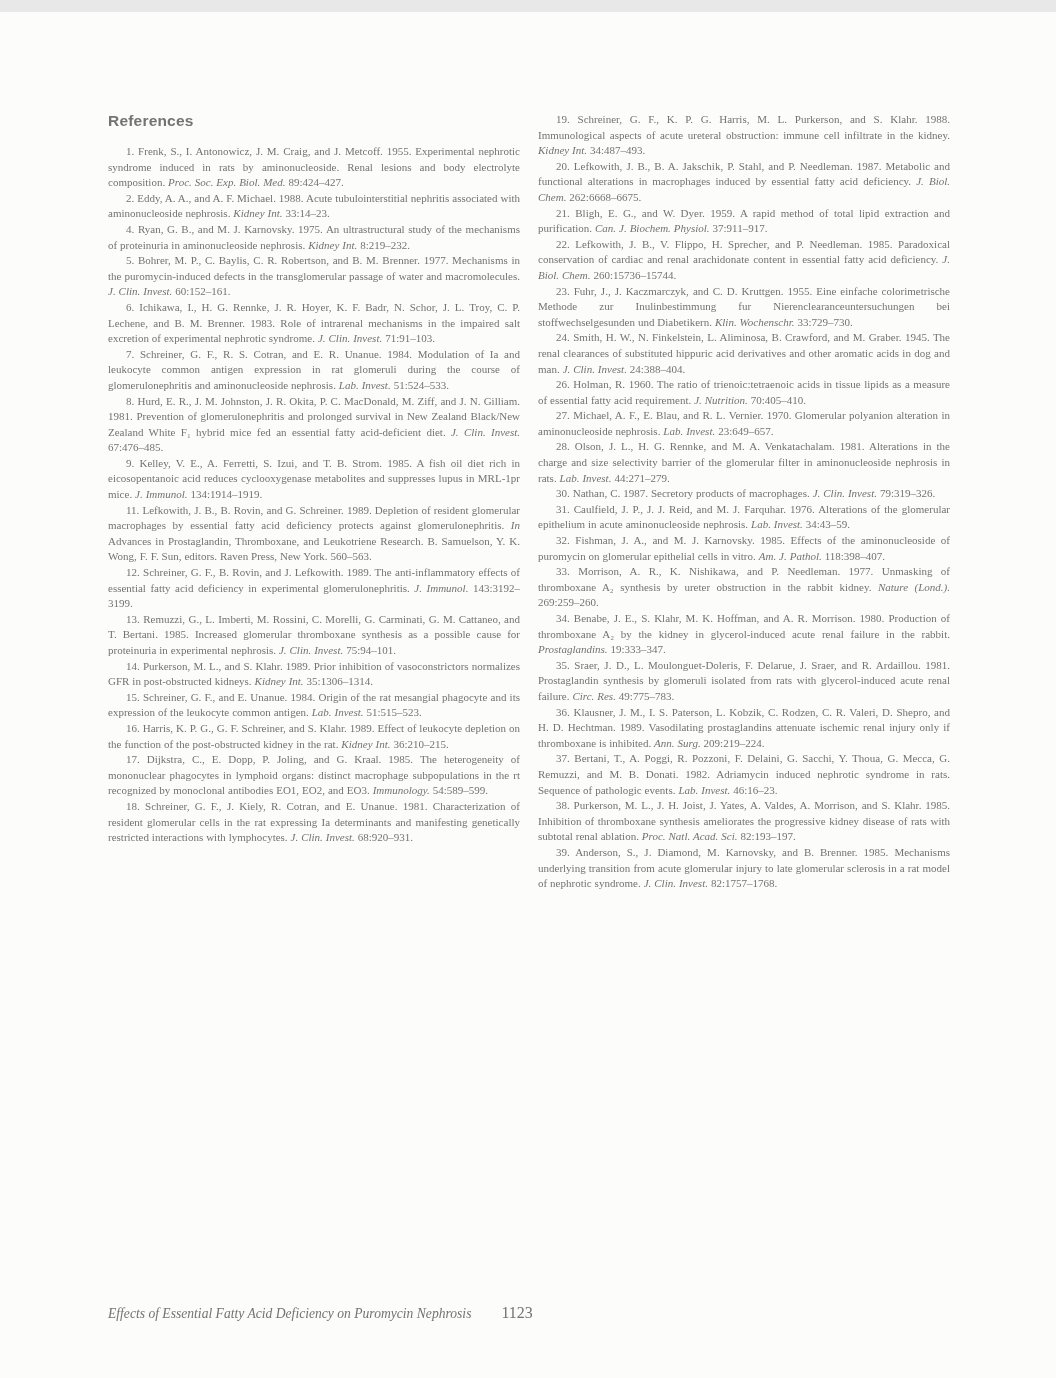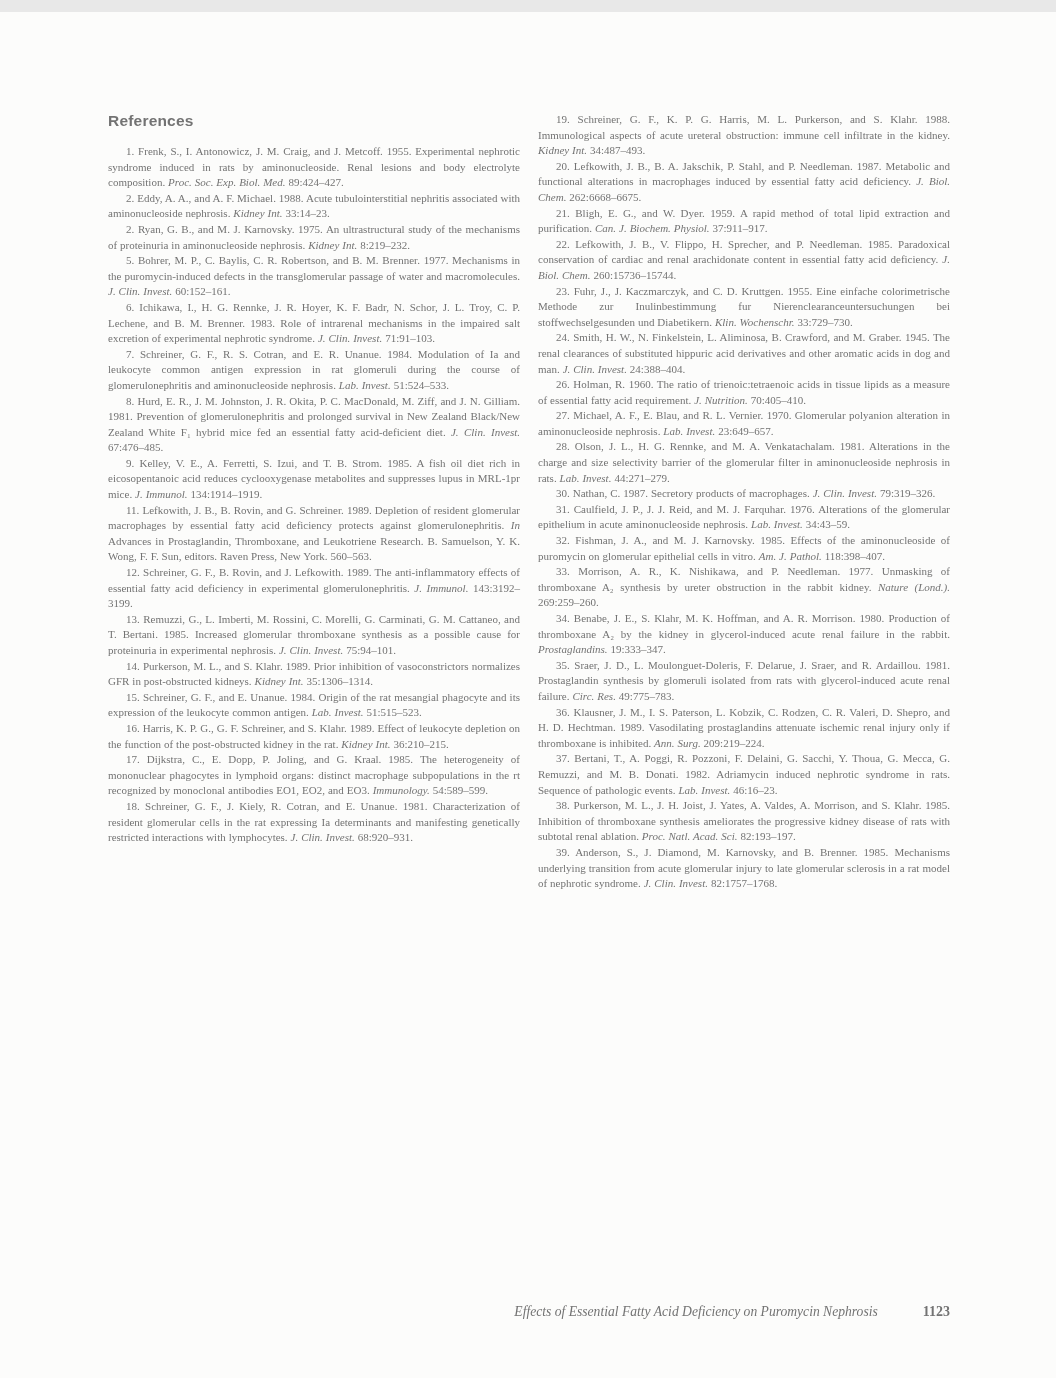--- a/index.html
+++ b/index.html
@@ -44,44 +44,43 @@
     text-align: justify;
     text-indent: 18px;
     word-spacing: 0.2px;
   }
   .footer {
     position: absolute;
     left: 108px;
     right: 106px;
     top: 1292px;
     display: flex;
-    justify-content: flex-end;
     align-items: baseline;
-    gap: 45px;
+    gap: 30px;
     font-size: 13.6px;
   }
   .running-title {
     font-style: italic;
   }
   .page-number {
-    font-weight: bold;
-    font-size: 14px;
+    font-weight: normal;
+    font-size: 16px;
   }
 </style>
 </head>
 <body>
 
 <div class="page">
   <div class="columns">
     <div class="col">
       <h2 class="heading">References</h2>
       <div class="refs" id="refs-left">
           <p class="ref"><span>1. Frenk, S., I. Antonowicz, J. M. Craig, and J. Metcoff. 1955. Experimental nephrotic syndrome induced in rats by aminonucleoside. Renal lesions and body electrolyte composition. </span><i>Proc. Soc. Exp. Biol. Med.</i><span> 89:424–427.</span></p>
           <p class="ref"><span>2. Eddy, A. A., and A. F. Michael. 1988. Acute tubulointerstitial nephritis associated with aminonucleoside nephrosis. </span><i>Kidney Int.</i><span> 33:14–23.</span></p>
-          <p class="ref"><span>2. Ryan, G. B., and M. J. Karnovsky. 1975. An ultrastructural study of the mechanisms of proteinuria in aminonucleoside nephrosis. </span><i>Kidney Int.</i><span> 8:219–232.</span></p>
+          <p class="ref"><span>4. Ryan, G. B., and M. J. Karnovsky. 1975. An ultrastructural study of the mechanisms of proteinuria in aminonucleoside nephrosis. </span><i>Kidney Int.</i><span> 8:219–232.</span></p>
           <p class="ref"><span>5. Bohrer, M. P., C. Baylis, C. R. Robertson, and B. M. Brenner. 1977. Mechanisms in the puromycin-induced defects in the transglomerular passage of water and macromolecules. </span><i>J. Clin. Invest.</i><span> 60:152–161.</span></p>
           <p class="ref"><span>6. Ichikawa, I., H. G. Rennke, J. R. Hoyer, K. F. Badr, N. Schor, J. L. Troy, C. P. Lechene, and B. M. Brenner. 1983. Role of intrarenal mechanisms in the impaired salt excretion of experimental nephrotic syndrome. </span><i>J. Clin. Invest.</i><span> 71:91–103.</span></p>
           <p class="ref"><span>7. Schreiner, G. F., R. S. Cotran, and E. R. Unanue. 1984. Modulation of Ia and leukocyte common antigen expression in rat glomeruli during the course of glomerulonephritis and aminonucleoside nephrosis. </span><i>Lab. Invest.</i><span> 51:524–533.</span></p>
           <p class="ref"><span>8. Hurd, E. R., J. M. Johnston, J. R. Okita, P. C. MacDonald, M. Ziff, and J. N. Gilliam. 1981. Prevention of glomerulonephritis and prolonged survival in New Zealand Black/New Zealand White F₁ hybrid mice fed an essential fatty acid-deficient diet. </span><i>J. Clin. Invest.</i><span> 67:476–485.</span></p>
           <p class="ref"><span>9. Kelley, V. E., A. Ferretti, S. Izui, and T. B. Strom. 1985. A fish oil diet rich in eicosopentanoic acid reduces cyclooxygenase metabolites and suppresses lupus in MRL-1pr mice. </span><i>J. Immunol.</i><span> 134:1914–1919.</span></p>
           <p class="ref"><span>11. Lefkowith, J. B., B. Rovin, and G. Schreiner. 1989. Depletion of resident glomerular macrophages by essential fatty acid deficiency protects against glomerulonephritis. </span><i>In</i><span> Advances in Prostaglandin, Thromboxane, and Leukotriene Research. B. Samuelson, Y. K. Wong, F. F. Sun, editors. Raven Press, New York. 560–563.</span></p>
           <p class="ref"><span>12. Schreiner, G. F., B. Rovin, and J. Lefkowith. 1989. The anti-inflammatory effects of essential fatty acid deficiency in experimental glomerulonephritis. </span><i>J. Immunol.</i><span> 143:3192–3199.</span></p>
           <p class="ref"><span>13. Remuzzi, G., L. Imberti, M. Rossini, C. Morelli, G. Carminati, G. M. Cattaneo, and T. Bertani. 1985. Increased glomerular thromboxane synthesis as a possible cause for proteinuria in experimental nephrosis. </span><i>J. Clin. Invest.</i><span> 75:94–101.</span></p>
           <p class="ref"><span>14. Purkerson, M. L., and S. Klahr. 1989. Prior inhibition of vasoconstrictors normalizes GFR in post-obstructed kidneys. </span><i>Kidney Int.</i><span> 35:1306–1314.</span></p>
           <p class="ref"><span>15. Schreiner, G. F., and E. Unanue. 1984. Origin of the rat mesangial phagocyte and its expression of the leukocyte common antigen. </span><i>Lab. Invest.</i><span> 51:515–523.</span></p>

